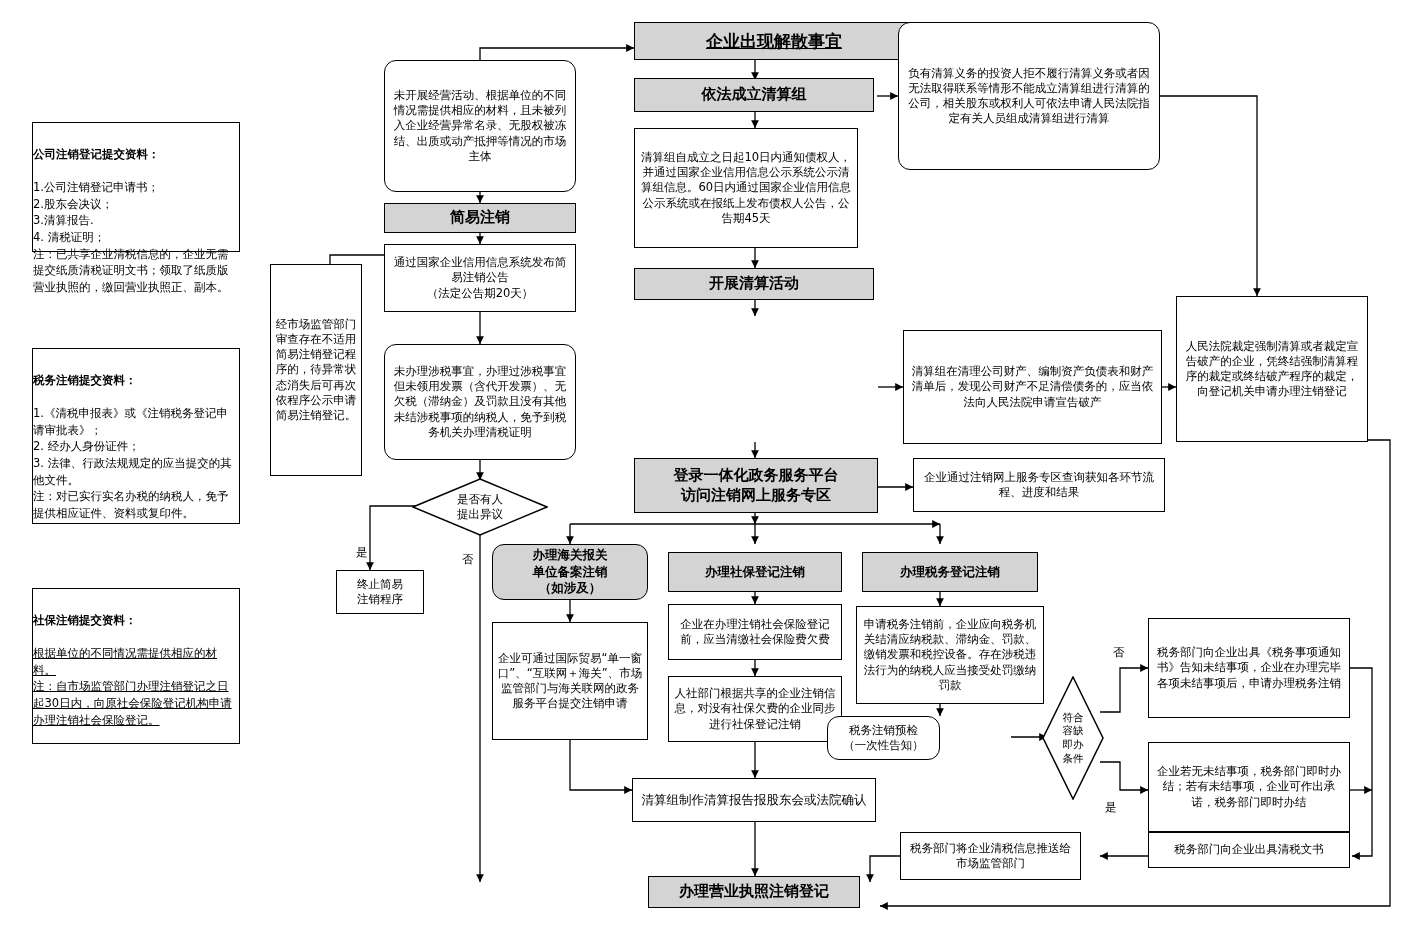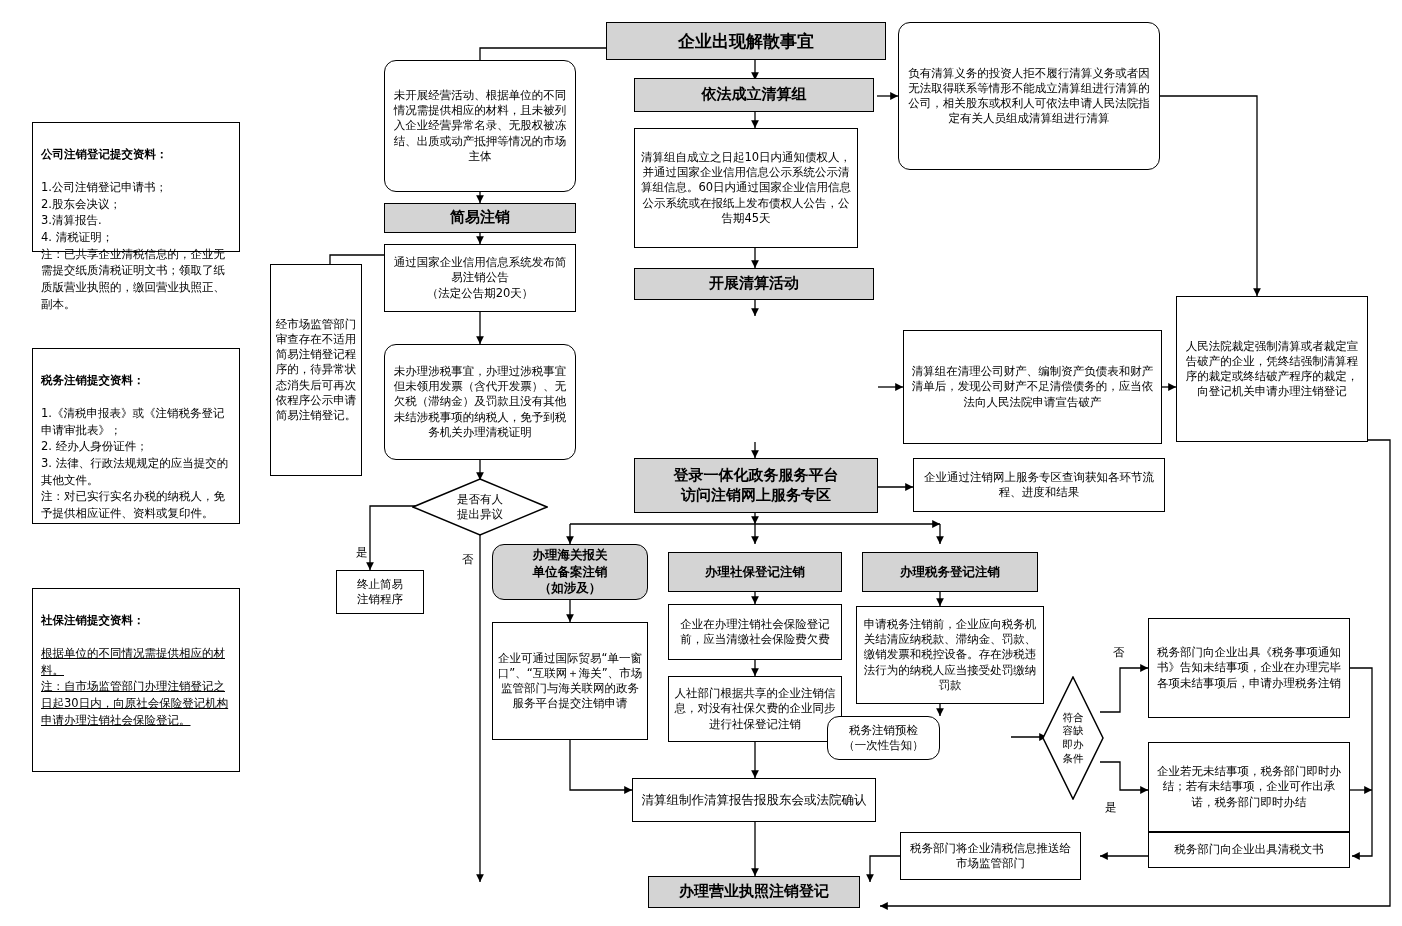--- a/index.html
+++ b/index.html
@@ -34,21 +34,21 @@
   .gray {
     background: #d4d4d4;
     font-weight: bold;
   }
   .round {
     border-radius: 12px;
   }
   .left {
     text-align: left;
     justify-content: flex-start;
-    padding: 6px 8px;
+    padding: 6px 0;
     line-height: 1.45;
   }
   .title-line {
     font-weight: bold;
   }
   .diamond-wrap {
     position: absolute;
   }
   .diamond {
     position: absolute;
@@ -166,21 +166,21 @@
       <path d="M570,740 L570,790 L632,790"></path>
 
       <path d="M755,742 L755,778"></path>
 
       <path d="M755,822 L755,876"></path>
 
       <path d="M1368,440 L1390,440 L1390,906 L880,906" marker-end="url(#arrow)"></path>
     </g>
   </svg>
 
-  <div class="node gray f16" style="left:606px; top:22px; width:280px; height:38px;">企业出现解散事宜</div>
+  <div class="node gray f16" style="left:634px; top:22px; width:280px; height:38px;text-decoration:underline;">企业出现解散事宜</div>
 
   <div class="node gray f14" style="left:634px; top:78px; width:240px; height:34px;">依法成立清算组</div>
 
   <div class="node f11" style="left:634px; top:128px; width:224px; height:120px;">清算组自成立之日起10日内通知债权人，并通过国家企业信用信息公示系统公示清算组信息。60日内通过国家企业信用信息公示系统或在报纸上发布债权人公告，公告期45天</div>
 
   <div class="node round f11" style="left:898px; top:22px; width:262px; height:148px;">负有清算义务的投资人拒不履行清算义务或者因无法取得联系等情形不能成立清算组进行清算的公司，相关股东或权利人可依法申请人民法院指定有关人员组成清算组进行清算</div>
 
   <div class="node f11" style="left:1176px; top:296px; width:192px; height:146px;">人民法院裁定强制清算或者裁定宣告破产的企业，凭终结强制清算程序的裁定或终结破产程序的裁定，向登记机关申请办理注销登记</div>
 
   <div class="node gray f14" style="left:634px; top:268px; width:240px; height:32px;">开展清算活动</div>
@@ -272,19 +272,19 @@
   </div>
 
   <div class="node left f11" style="left:32px; top:348px; width:208px; height:176px; display:block;">
     <div class="title-line">税务注销提交资料：</div>
     <div style="white-space:pre-line;">1.《清税申报表》或《注销税务登记申请审批表》；
 2. 经办人身份证件；
 3. 法律、行政法规规定的应当提交的其他文件。
 注：对已实行实名办税的纳税人，免予提供相应证件、资料或复印件。</div>
   </div>
 
-  <div class="node left f11" style="left:32px; top:588px; width:208px; height:184px; display:block;">
+  <div class="node left f11" style="left:32px; top:588px; width:208px; height:156px; display:block;">
     <div class="title-line">社保注销提交资料：</div>
     <div style="white-space:pre-line;text-decoration:underline;">根据单位的不同情况需提供相应的材料。
 注：自市场监管部门办理注销登记之日起30日内，向原社会保险登记机构申请办理注销社会保险登记。</div>
   </div>
 
 </div>
 
 </body></html>

